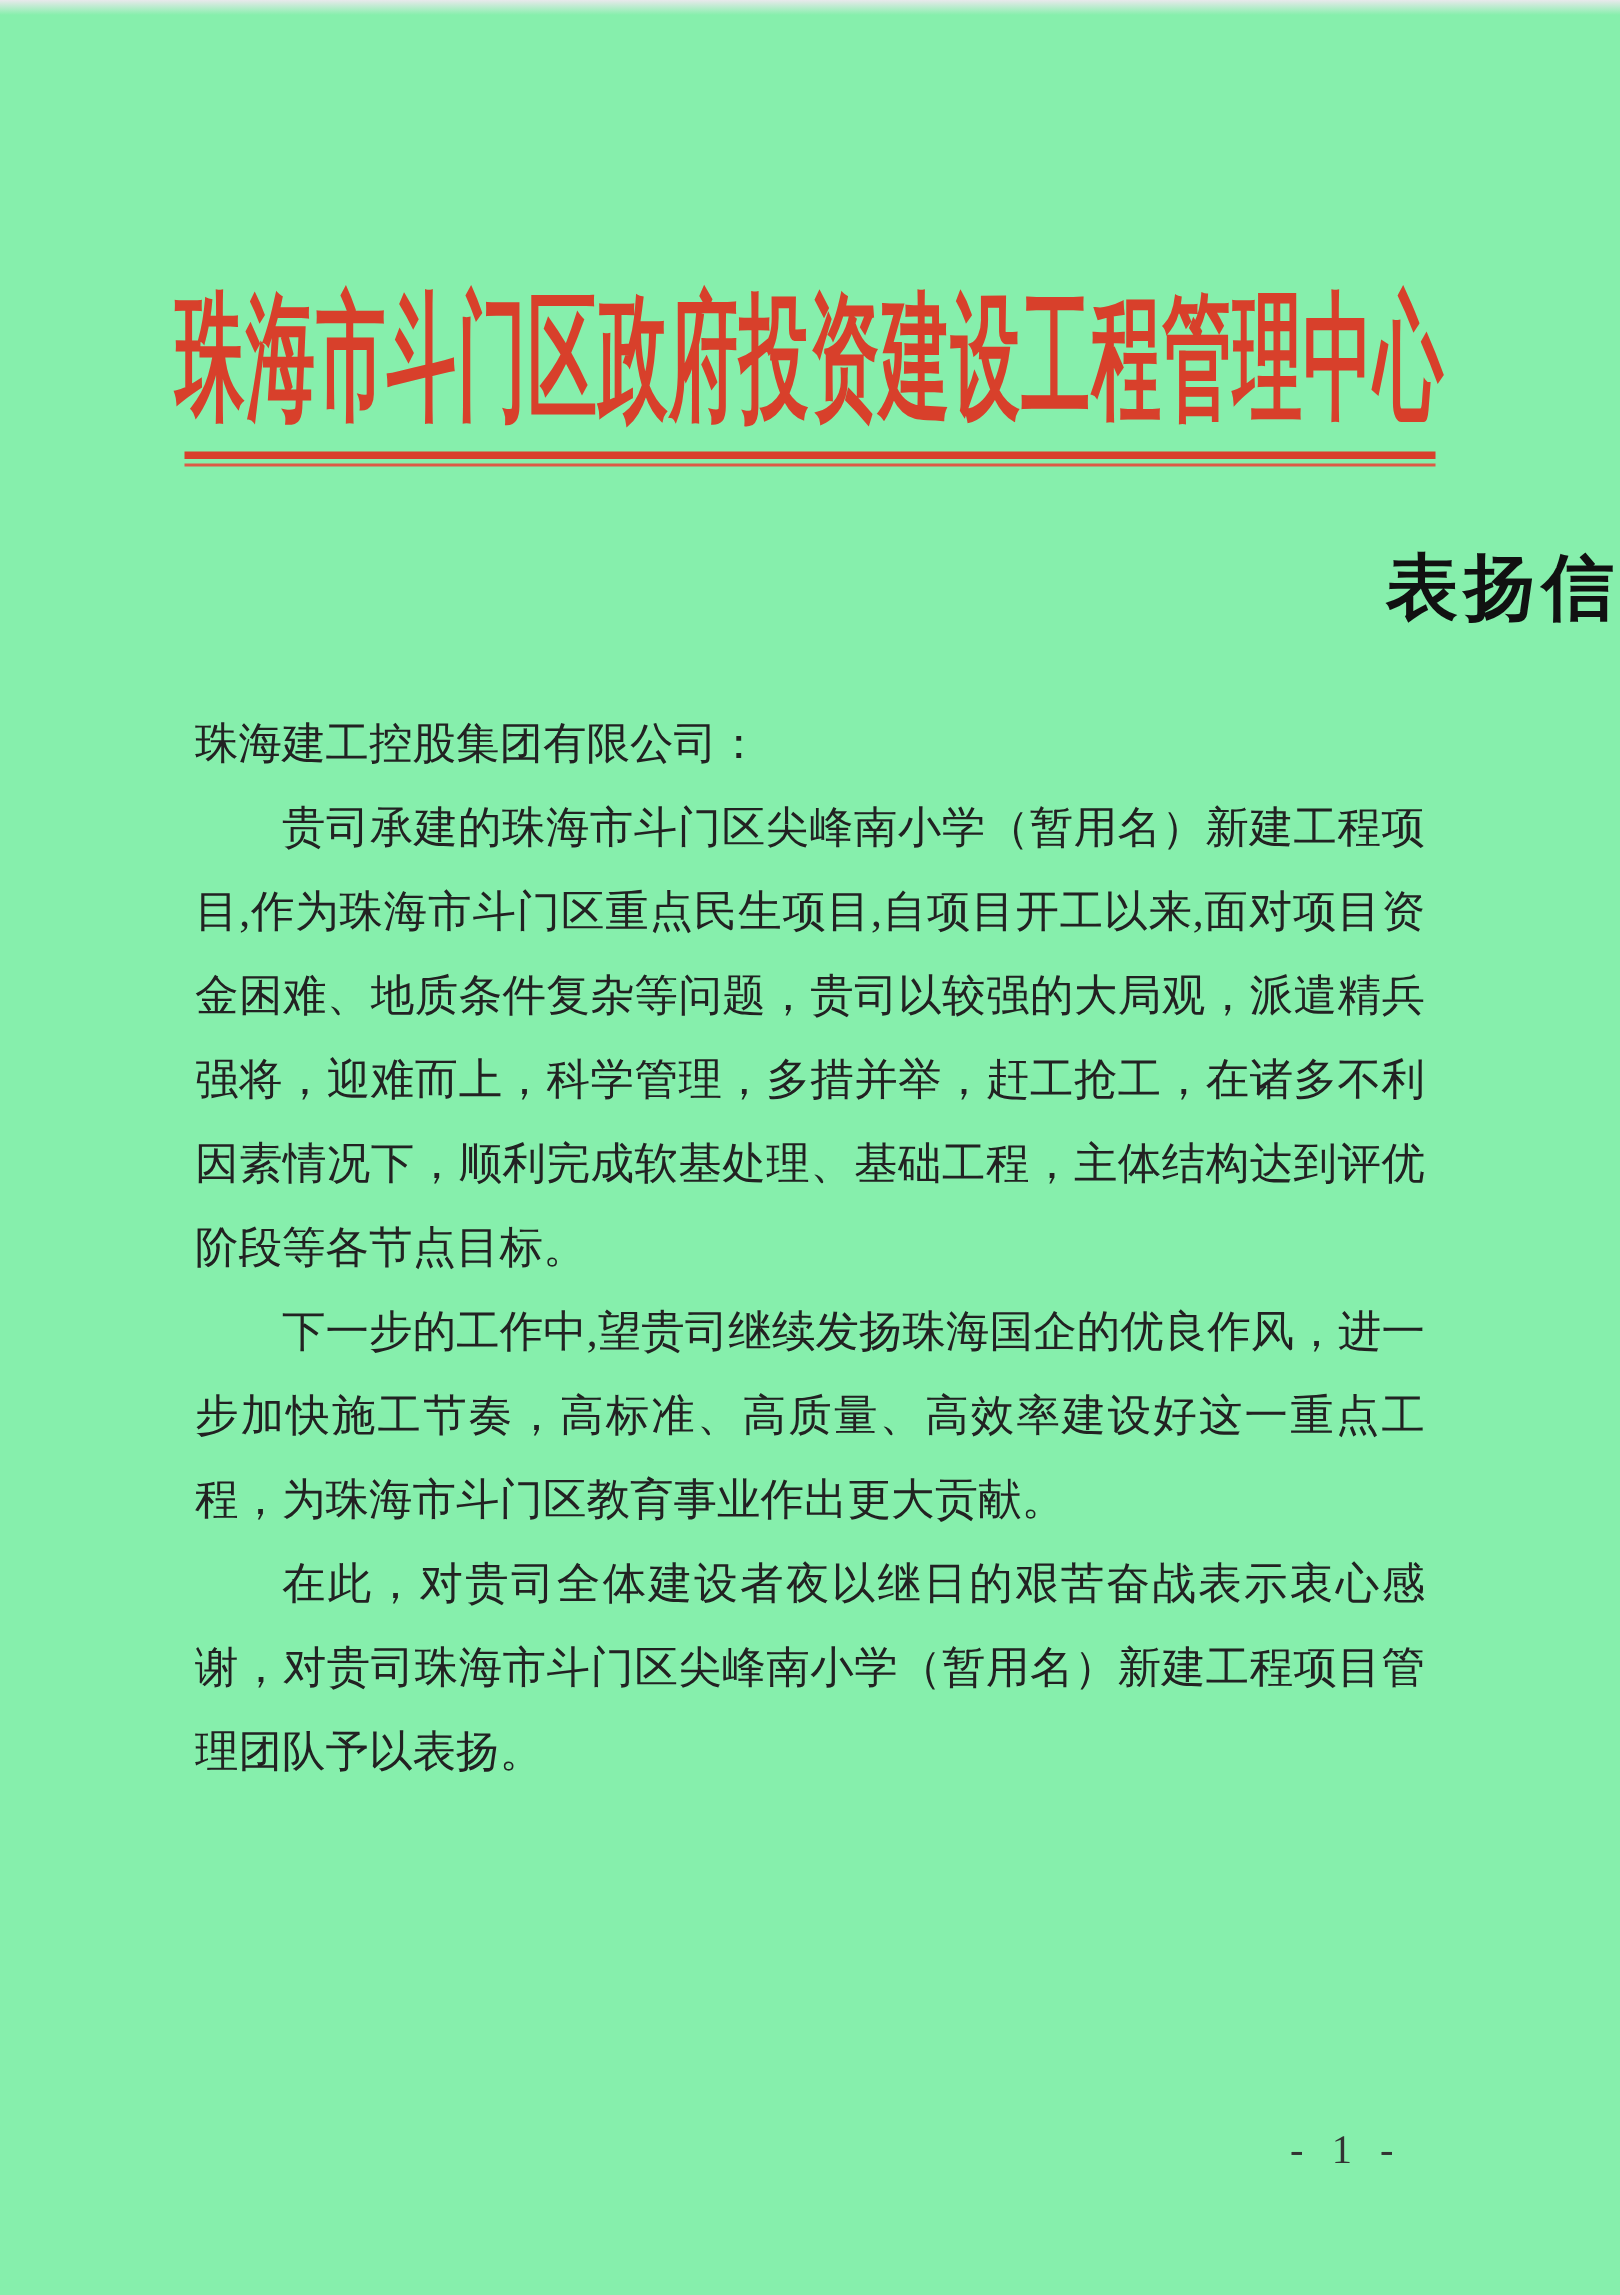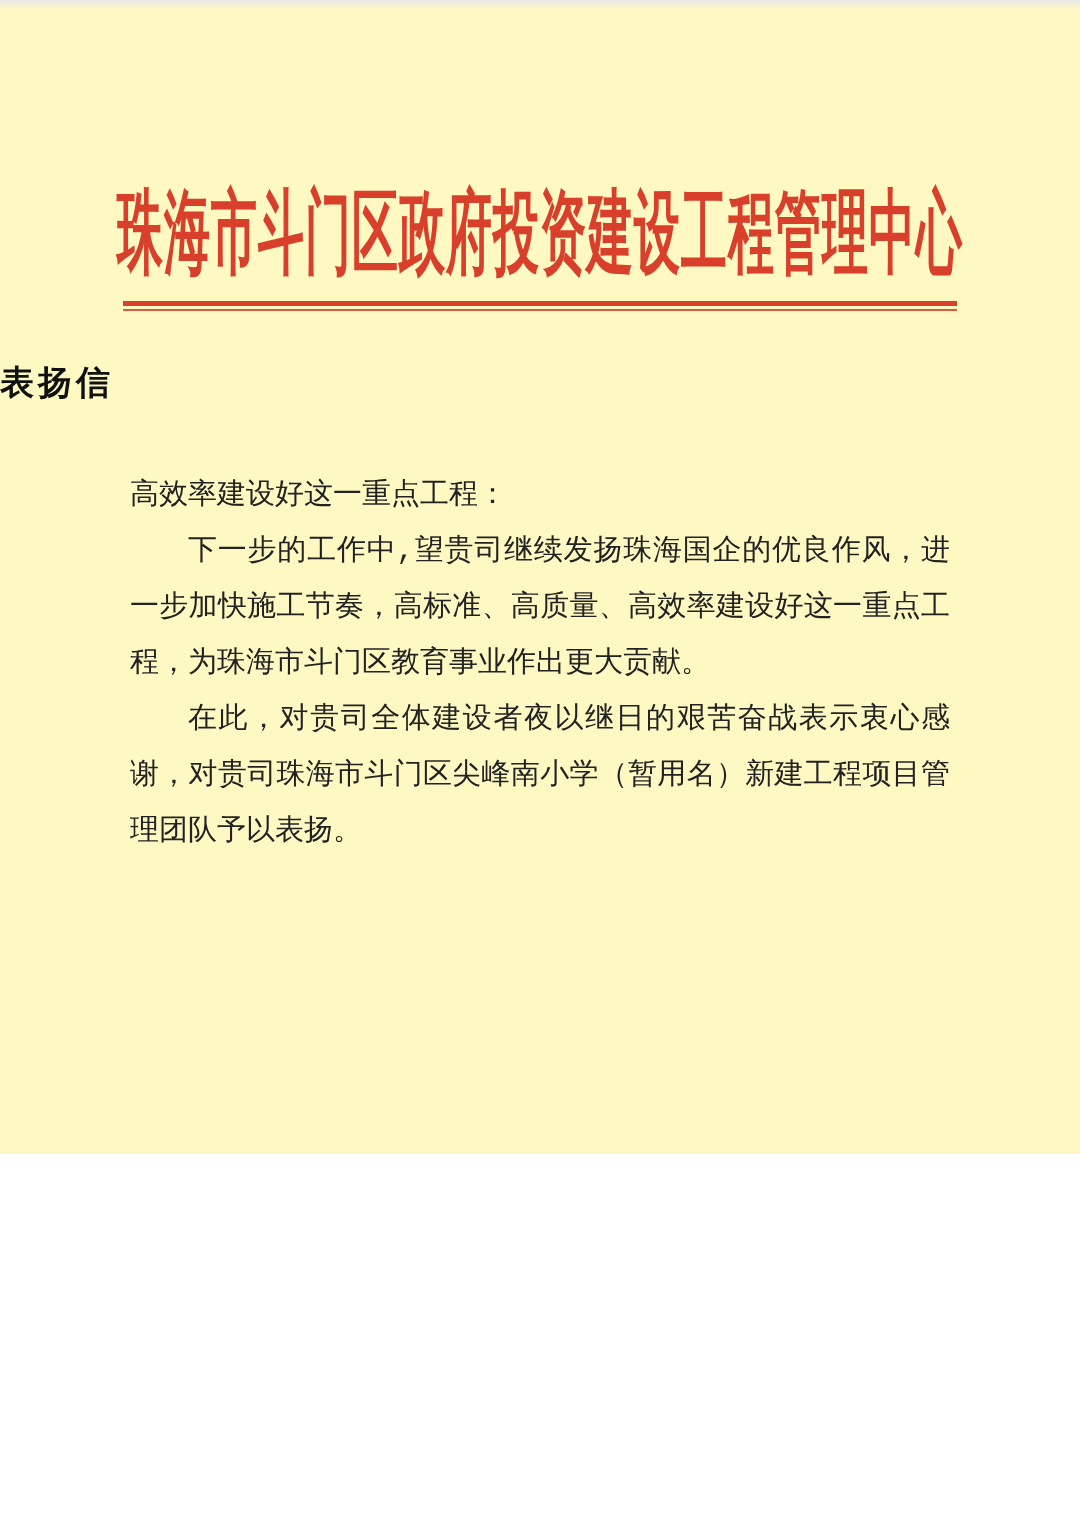--- a/index.html
+++ b/index.html
@@ -3,25 +3,25 @@
 <meta charset="utf-8">
 <style>
   html, body {
     margin: 0;
     padding: 0;
     background: #ffffff;
   }
   .page {
     position: relative;
     width: 1080px;
-    height: 1154px;
+    height: 1530px;
     margin: 0 auto;
-    background: #fef9c3;
+    background: #86efac;
     overflow: hidden;
-    font-family: Liberation Mono, monospace;
+    font-family: Liberation Serif, serif;
     color: #1a1a1a;
   }
   .scan-edge-top {
     position: absolute;
     top: 0; left: 0; right: 0;
     height: 10px;
     background: linear-gradient(#e9e9ec, rgba(255,255,255,0));
   }
   .letterhead {
     position: absolute;
@@ -52,23 +52,23 @@
   .rule-thin {
     margin-top: 3px;
     height: 2px;
     background: #dd5a44;
   }
   .letter-title {
     position: absolute;
     top: 360px;
     left: 0;
     width: 100%;
-    text-align: left;
+    text-align: right;
     font-weight: bold;
-    font-size: 34px;
+    font-size: 48px;
     letter-spacing: 4px;
     color: #111;
   }
   .letter-body {
     position: absolute;
     top: 468px;
     left: 130px;
     width: 820px;
     font-size: 29px;
     line-height: 56px;
@@ -102,20 +102,21 @@
   <div class="letterhead">珠海市斗门区政府投资建设工程管理中心</div>
 
   <div class="rule">
     <div class="rule-thick"></div>
     <div class="rule-thin"></div>
   </div>
 
   <div class="letter-title">表扬信</div>
 
   <div class="letter-body">
-    <div class="salutation">高效率建设好这一重点工程：</div>
+    <div class="salutation">珠海建工控股集团有限公司：</div>
+    <p>贵司承建的珠海市斗门区尖峰南小学（暂用名）新建工程项目,作为珠海市斗门区重点民生项目,自项目开工以来,面对项目资金困难、地质条件复杂等问题，贵司以较强的大局观，派遣精兵强将，迎难而上，科学管理，多措并举，赶工抢工，在诸多不利因素情况下，顺利完成软基处理、基础工程，主体结构达到评优阶段等各节点目标。</p>
     <p>下一步的工作中,望贵司继续发扬珠海国企的优良作风，进一步加快施工节奏，高标准、高质量、高效率建设好这一重点工程，为珠海市斗门区教育事业作出更大贡献。</p>
     <p>在此，对贵司全体建设者夜以继日的艰苦奋战表示衷心感谢，对贵司珠海市斗门区尖峰南小学（暂用名）新建工程项目管理团队予以表扬。</p>
   </div>
 
   <div class="page-number">- 1 -</div>
 
 </div>
 
 </body></html>

